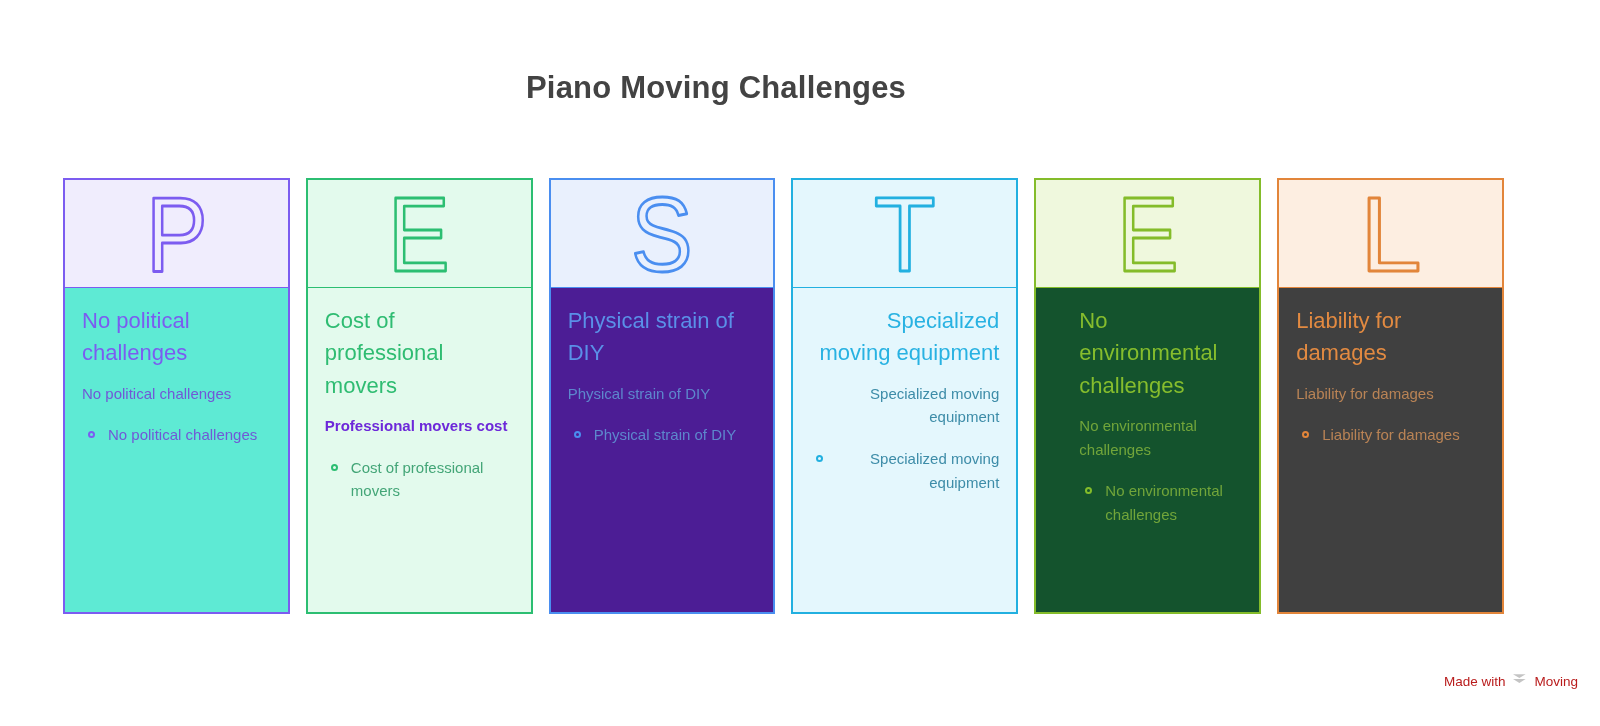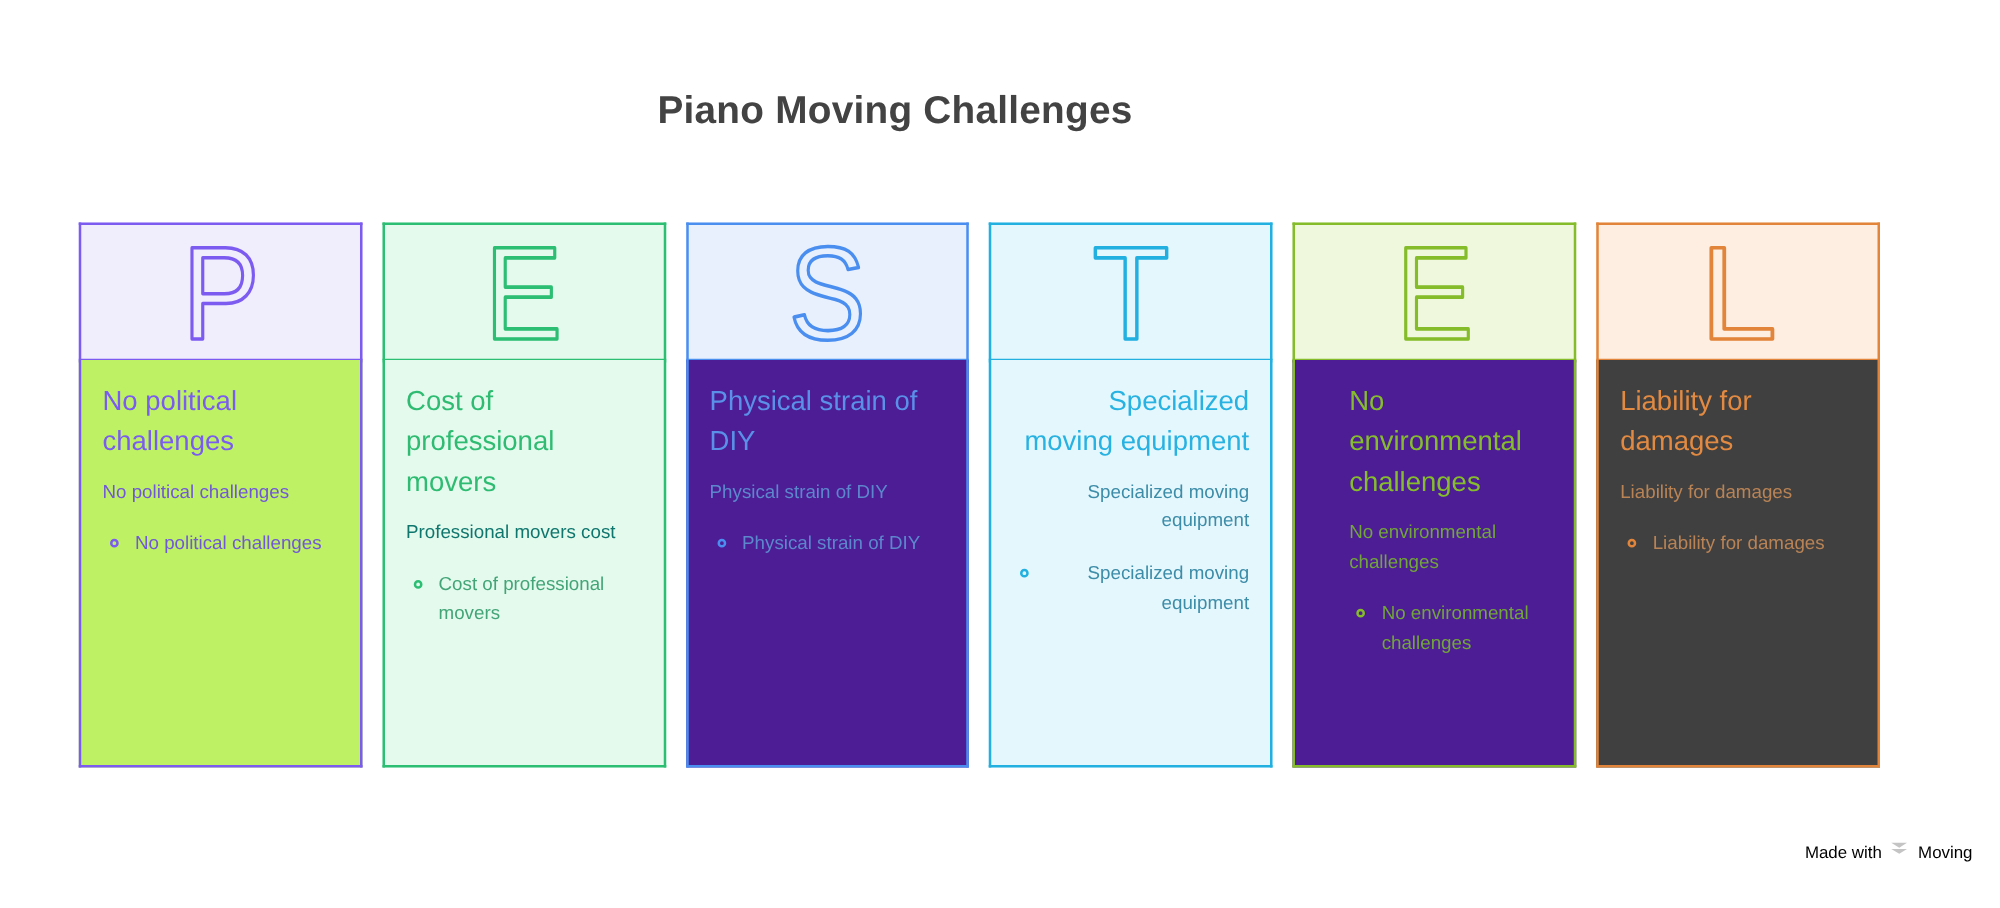--- a/index.html
+++ b/index.html
@@ -120,62 +120,62 @@
   }
 
   #footer {
     position: absolute;
     right: 22px;
     bottom: 37px;
     display: flex;
     align-items: center;
     gap: 7px;
     font-size: 13.5px;
-    color: #000000;
+    color: #b91c1c;
   }
   #footer .napkin-mark {
     display: block;
   }
 </style>
 </head>
 <body>
 
 <div id="page-title">Piano Moving Challenges</div>
 
 <div id="cards">
     <div class="card" style="color: rgb(124, 92, 240);">
       <div class="card-header" style="border-color: rgb(124, 92, 240); background: rgb(240, 237, 253); color: rgb(124, 92, 240);">
         <span style="display: block; font-size: 0px;">
           <svg viewBox="0 0 100 120" class="letter-svg" aria-hidden="true">
             <text x="50" y="112" text-anchor="middle" font-family="&quot;Liberation Sans&quot;, sans-serif" font-size="148" font-weight="500" fill="none" stroke="#7c5cf0" stroke-width="4" stroke-linejoin="round" textLength="86" lengthAdjust="spacingAndGlyphs">P</text>
           </svg>
         </span>
       </div>
-      <div class="card-body" style="border-color: rgb(124, 92, 240); background: #bef264; color: rgb(124, 92, 240);">
+      <div class="card-body" style="border-color: rgb(124, 92, 240); background: #5eead4; color: rgb(124, 92, 240);">
         <div class="card-title" style="color: rgb(123, 92, 240);">No political challenges</div>
         <div class="card-desc" style="color: rgb(113, 88, 214);">No political challenges</div>
         <ul class="bullet-list">
           <li class="bullet-item" style="color: rgb(113, 88, 214);">
             <span class="bullet-dot" style="color: rgb(124, 92, 240);"></span>
             <span class="bullet-text">No political challenges</span>
           </li>
         </ul>
       </div>
     </div>
     <div class="card" style="color: rgb(44, 190, 114);">
       <div class="card-header" style="border-color: rgb(44, 190, 114); background: rgb(227, 250, 237); color: rgb(44, 190, 114);">
         <span style="display: block; font-size: 0px;">
           <svg viewBox="0 0 100 120" class="letter-svg" aria-hidden="true">
             <text x="50" y="112" text-anchor="middle" font-family="&quot;Liberation Sans&quot;, sans-serif" font-size="148" font-weight="500" fill="none" stroke="#2cbe72" stroke-width="4" stroke-linejoin="round" textLength="86" lengthAdjust="spacingAndGlyphs">E</text>
           </svg>
         </span>
       </div>
       <div class="card-body" style="border-color: rgb(44, 190, 114); background: rgb(227, 250, 237); color: rgb(44, 190, 114);">
         <div class="card-title" style="color: rgb(47, 188, 114);">Cost of professional movers</div>
-        <div class="card-desc" style="color: #0f766e;">Professional movers cost</div>
+        <div class="card-desc" style="color: #6d28d9; font-weight: bold;">Professional movers cost</div>
         <ul class="bullet-list">
           <li class="bullet-item" style="color: rgb(67, 165, 119);">
             <span class="bullet-dot" style="color: rgb(44, 190, 114);"></span>
             <span class="bullet-text">Cost of professional movers</span>
           </li>
         </ul>
       </div>
     </div>
     <div class="card" style="color: rgb(74, 142, 240);">
       <div class="card-header" style="border-color: rgb(74, 142, 240); background: rgb(233, 240, 253); color: rgb(74, 142, 240);">
@@ -216,21 +216,21 @@
       </div>
     </div>
     <div class="card" style="color: rgb(132, 188, 42);">
       <div class="card-header" style="border-color: rgb(132, 188, 42); background: rgb(239, 248, 221); color: rgb(132, 188, 42);">
         <span style="display: block; font-size: 0px;">
           <svg viewBox="0 0 100 120" class="letter-svg" aria-hidden="true">
             <text x="50" y="112" text-anchor="middle" font-family="&quot;Liberation Sans&quot;, sans-serif" font-size="148" font-weight="500" fill="none" stroke="#84bc2a" stroke-width="4" stroke-linejoin="round" textLength="86" lengthAdjust="spacingAndGlyphs">E</text>
           </svg>
         </span>
       </div>
-      <div class="card-body" style="border-color: rgb(132, 188, 42); background: #4c1d95; color: rgb(132, 188, 42); padding-left: 43px;">
+      <div class="card-body" style="border-color: rgb(132, 188, 42); background: #14532d; color: rgb(132, 188, 42); padding-left: 43px;">
         <div class="card-title" style="color: rgb(134, 189, 45);">No environmental challenges</div>
         <div class="card-desc" style="color: rgb(114, 165, 58);">No environmental challenges</div>
         <ul class="bullet-list">
           <li class="bullet-item" style="color: rgb(114, 165, 58);">
             <span class="bullet-dot" style="color: rgb(132, 188, 42);"></span>
             <span class="bullet-text">No environmental challenges</span>
           </li>
         </ul>
       </div>
     </div>

